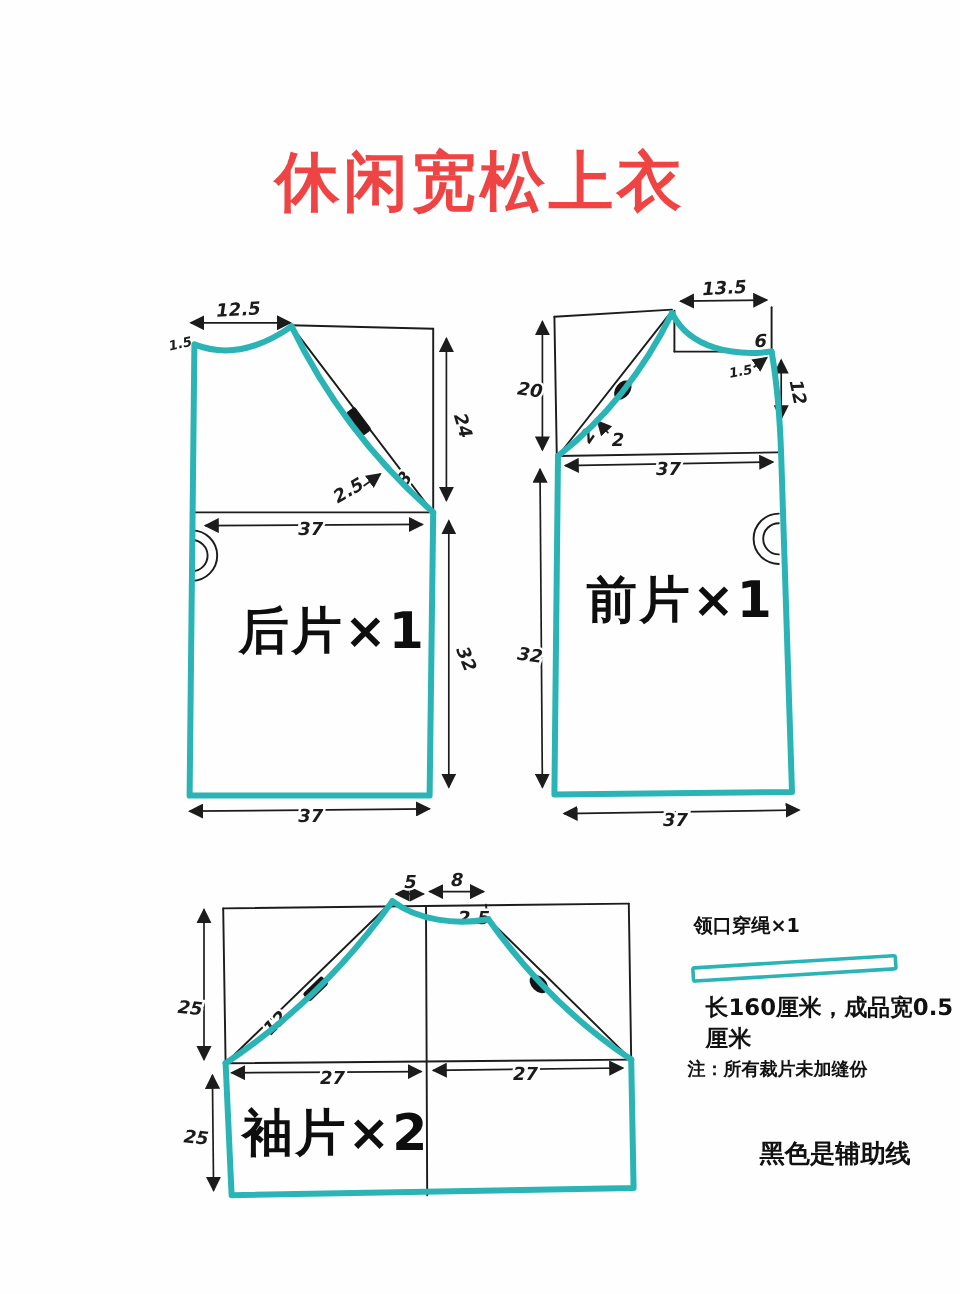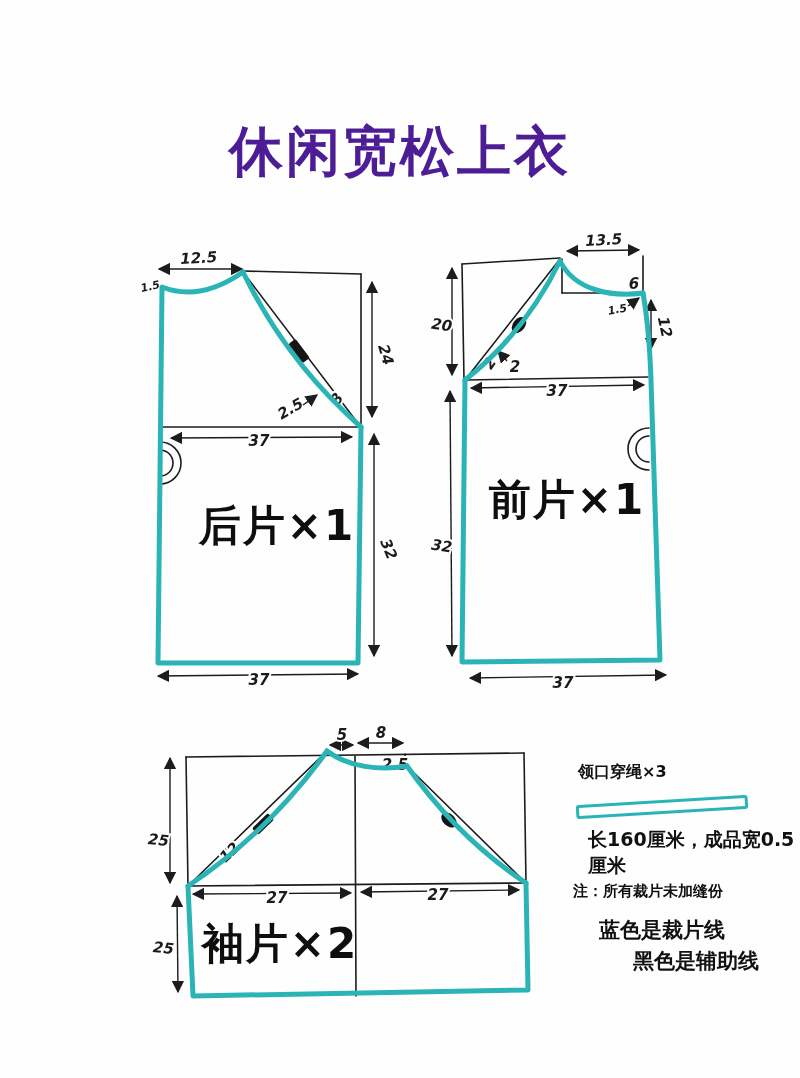--- a/index.html
+++ b/index.html
@@ -1,19 +1,19 @@
 <!DOCTYPE html>
 <html><head>
 <meta charset="utf-8">
 <style>
   html,body{margin:0;padding:0;background:#ffffff;}
   .canvas{position:relative;width:800px;height:1078px;background:#fefefe;overflow:hidden;
           font-family:"DejaVu Sans",sans-serif;color:#111;}
   .title{position:absolute;left:0;top:116px;width:100%;text-align:center;
-         font-size:54px;font-weight:900;letter-spacing:3px;color:#4c1d95;}
+         font-size:54px;font-weight:900;letter-spacing:3px;color:#ef4444;}
   svg.sheet{position:absolute;left:0;top:0;}
   .aux{stroke:#1c1c1c;stroke-width:1.6;fill:none;stroke-linecap:round;}
   .dim{stroke:#1c1c1c;stroke-width:1.4;fill:none;}
   .teal{stroke:#2ab4b5;stroke-width:5;fill:none;stroke-linecap:round;stroke-linejoin:round;}
   .num{font-family:"DejaVu Sans",sans-serif;font-style:italic;font-weight:bold;font-size:15px;
        fill:#1b1b1b;text-anchor:middle;paint-order:stroke;stroke:#fefefe;stroke-width:4px;}
   .numsm{font-size:11px;}
   .piece-label{font-family:"DejaVu Sans",sans-serif;font-weight:bold;font-size:42px;fill:#0e0e0e;
        text-anchor:middle;letter-spacing:2px;}
   .notch{fill:#151515;stroke:none;}
@@ -155,20 +155,19 @@
 
       <path class="teal" d="M327,751 C348,767 380,771 407,766"></path>
       <path class="teal" d="M327,751 Q268,833 188,886"></path>
       <path class="teal" d="M407,766 Q458,838 526,883"></path>
       <path class="teal" d="M188,886 L193,996 L528,990 L526,883"></path>
 
       <text class="piece-label" x="280" y="958">袖片×2</text>
     </g>
   </svg>
 
-  <div class="ds-title">领口穿绳×3</div>
+  <div class="ds-title">领口穿绳×1</div>
   <div class="ds-strip"></div>
   <div class="ds-spec">长160厘米，成品宽0.5厘米</div>
   <div class="note">注：所有裁片未加缝份</div>
-  <div class="legend-blue">蓝色是裁片线</div>
   <div class="legend-black">黑色是辅助线</div>
 
 </div>
 
 </body></html>

